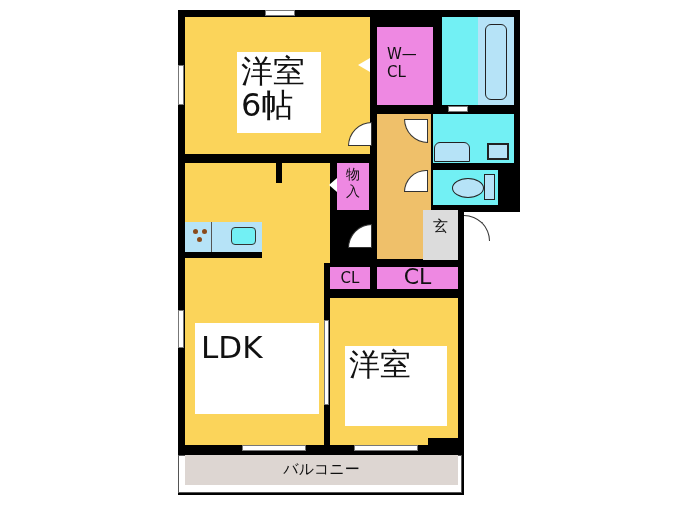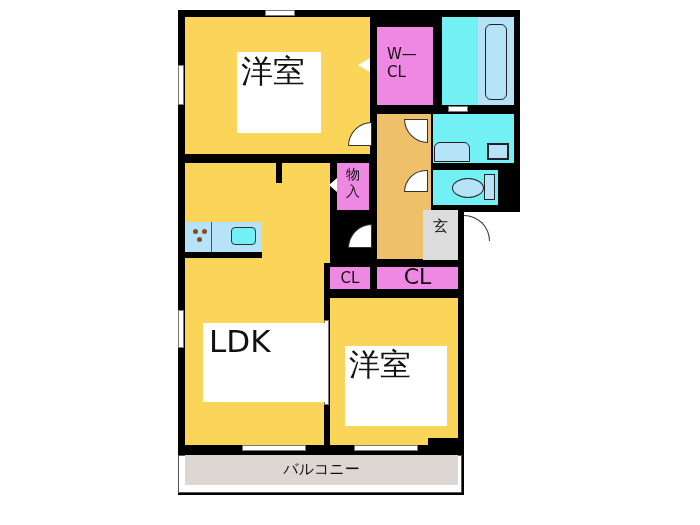--- a/index.html
+++ b/index.html
@@ -90,26 +90,27 @@
 
 <div class="door-arc" style="left:348px;top:122px;width:24px;height:24px;border-radius:24px 0 0 0;"></div>
 <div class="door-arc" style="left:404px;top:119px;width:24px;height:24px;border-radius:0 0 0 24px;"></div>
 <div class="door-arc" style="left:404px;top:170px;width:24px;height:22px;border-radius:22px 0 0 0;"></div>
 <div class="door-arc" style="left:348px;top:224px;width:24px;height:24px;border-radius:24px 0 0 0;"></div>
 <div class="abs" style="left:358px;top:58px;width:12px;height:14px;background:#fff;clip-path:polygon(100% 0,0 50%,100% 100%);"></div>
 <div class="abs" style="left:329px;top:178px;width:8px;height:14px;background:#fff;clip-path:polygon(100% 0,0 50%,100% 100%);"></div>
 
 <div class="label-box" style="left:237px;top:52px;width:76px;height:75px;padding:3px 4px;font-size:32px;">
   <div>洋室</div>
+  <div>6帖</div>
 </div>
 
 <div class="lbl" style="left:377px;top:45px;width:50px;font-size:15px;line-height:1.2;text-align:left;padding-left:10px;box-sizing:border-box;">
   <div>W—</div>
   <div>CL</div>
 </div>
 
-<div class="label-box" style="left:203px;top:323px;width:112px;height:75px;padding:2px 6px;font-size:31px;">
+<div class="label-box" style="left:195px;top:323px;width:112px;height:75px;padding:8px 6px;font-size:31px;">
   <div>LDK</div>
 </div>
 
 <div class="label-box" style="left:345px;top:346px;width:94px;height:76px;padding:2px 4px;font-size:31px;">
   <div>洋室</div>
 </div>
 
 </body></html>

